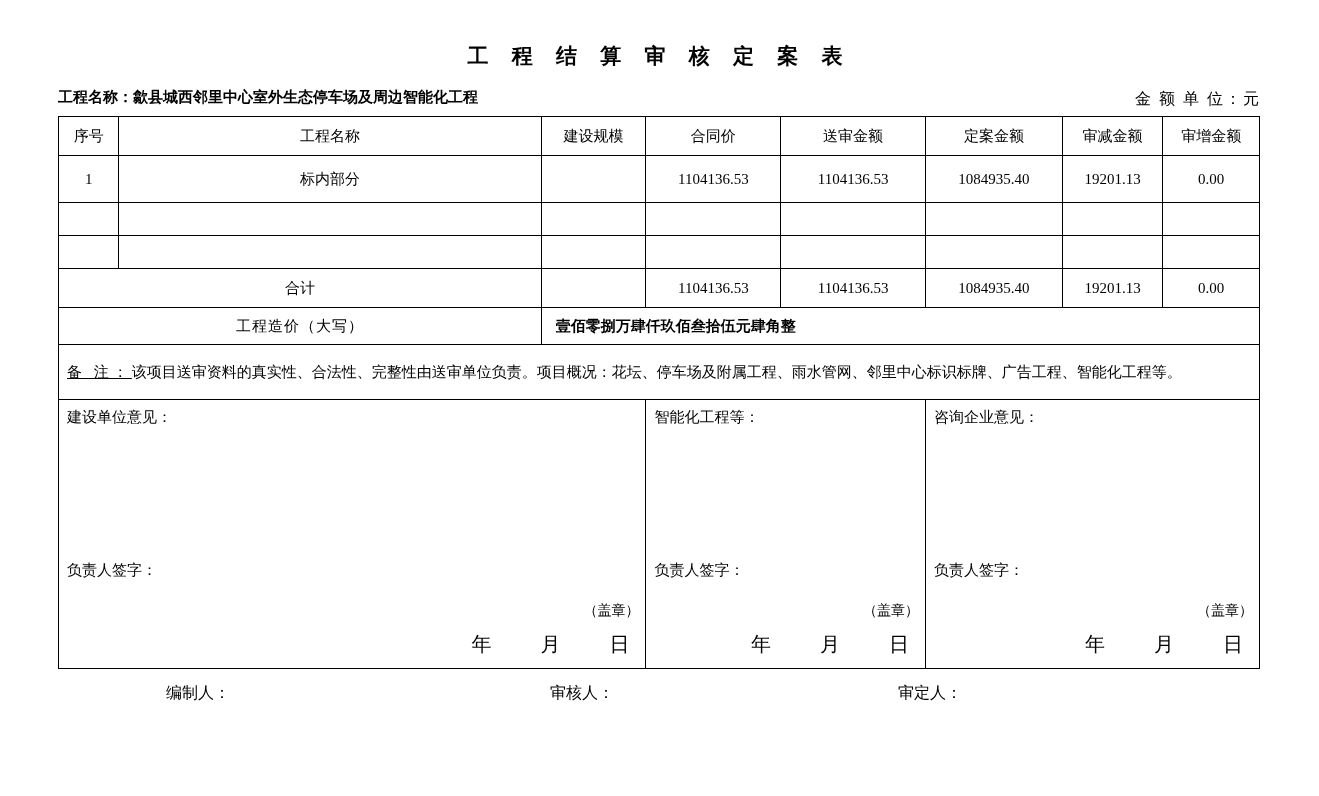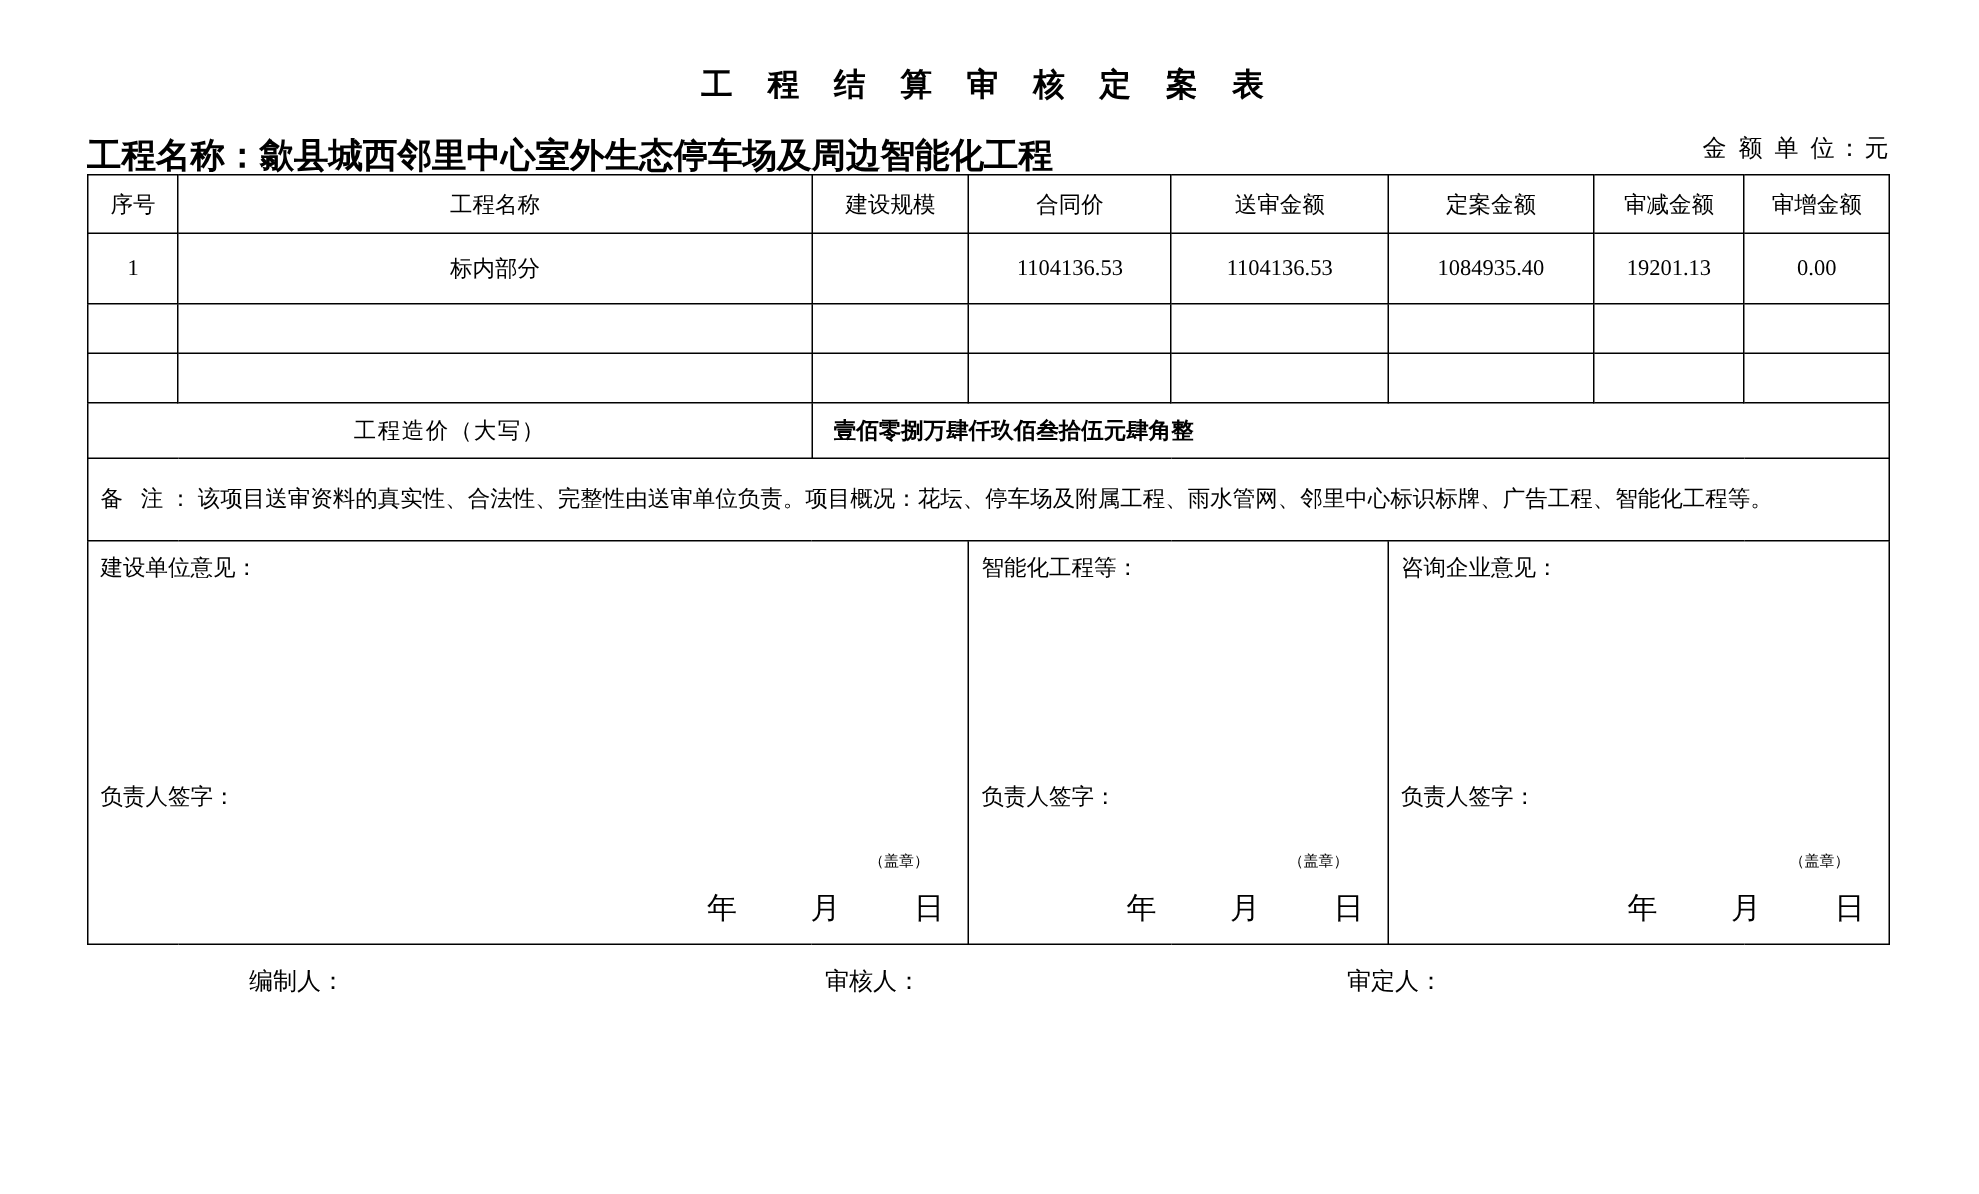--- a/index.html
+++ b/index.html
@@ -29,21 +29,21 @@
   }
   .subhead {
     position: relative;
     margin: 18px 58px 6px 58px;
     height: 22px;
   }
   .subhead .left {
     position: absolute;
     left: 0;
     top: 0;
-    font-size: 23px;
+    font-size: 15px;
     font-weight: bold;
     font-family: "Liberation Serif", serif;
     white-space: nowrap;
   }
   .subhead .right {
     position: absolute;
     right: 0;
     top: 1px;
     font-size: 16px;
     letter-spacing: 2px;
@@ -105,20 +105,21 @@
   }
   .remark-cell {
     font-size: 13.5px;
     line-height: 1.65;
     padding: 4px 8px !important;
     text-align: left;
     font-family: "Liberation Serif", serif;
   }
   .remark-label {
     letter-spacing: 4px;
+    text-decoration: underline;
   }
   .opinion-cell {
     height: 268px;
     vertical-align: top;
     position: relative;
     padding: 0 !important;
   }
   .op-inner {
     position: relative;
     height: 100%;
@@ -134,23 +135,23 @@
   }
   .op-sign {
     position: absolute;
     left: 8px;
     bottom: 88px;
     font-size: 15px;
     font-family: "Liberation Serif", serif;
   }
   .op-seal {
     position: absolute;
-    right: 26px;
+    right: 6px;
     bottom: 48px;
-    font-size: 10px;
+    font-size: 14px;
     font-family: "Liberation Serif", serif;
   }
   .op-date {
     position: absolute;
     right: 16px;
     bottom: 10px;
     font-size: 20px;
     font-family: "Liberation Serif", serif;
   }
   .op-date span {
@@ -235,20 +236,29 @@
         <td></td>
         <td></td>
         <td></td>
         <td></td>
         <td></td>
         <td></td>
         <td></td>
         <td></td>
       </tr>
 
+      <tr class="totalrow">
+        <td colspan="2">合计</td>
+        <td></td>
+        <td class="num">1104136.53</td>
+        <td class="num">1104136.53</td>
+        <td class="num">1084935.40</td>
+        <td class="num">19201.13</td>
+        <td class="num">0.00</td>
+      </tr>
 
       <tr>
         <td colspan="2" class="bigword-label" style="height:36px;">工程造价（大写）</td>
         <td colspan="6" class="bigword-value">壹佰零捌万肆仟玖佰叁拾伍元肆角整</td>
       </tr>
 
       <tr>
         <td colspan="8" class="remark-cell" style="height:46px;">
           <span class="remark-label">备  注：</span><span>该项目送审资料的真实性、合法性、完整性由送审单位负责。项目概况：花坛、停车场及附属工程、雨水管网、邻里中心标识标牌、广告工程、智能化工程等。</span>
         </td>

